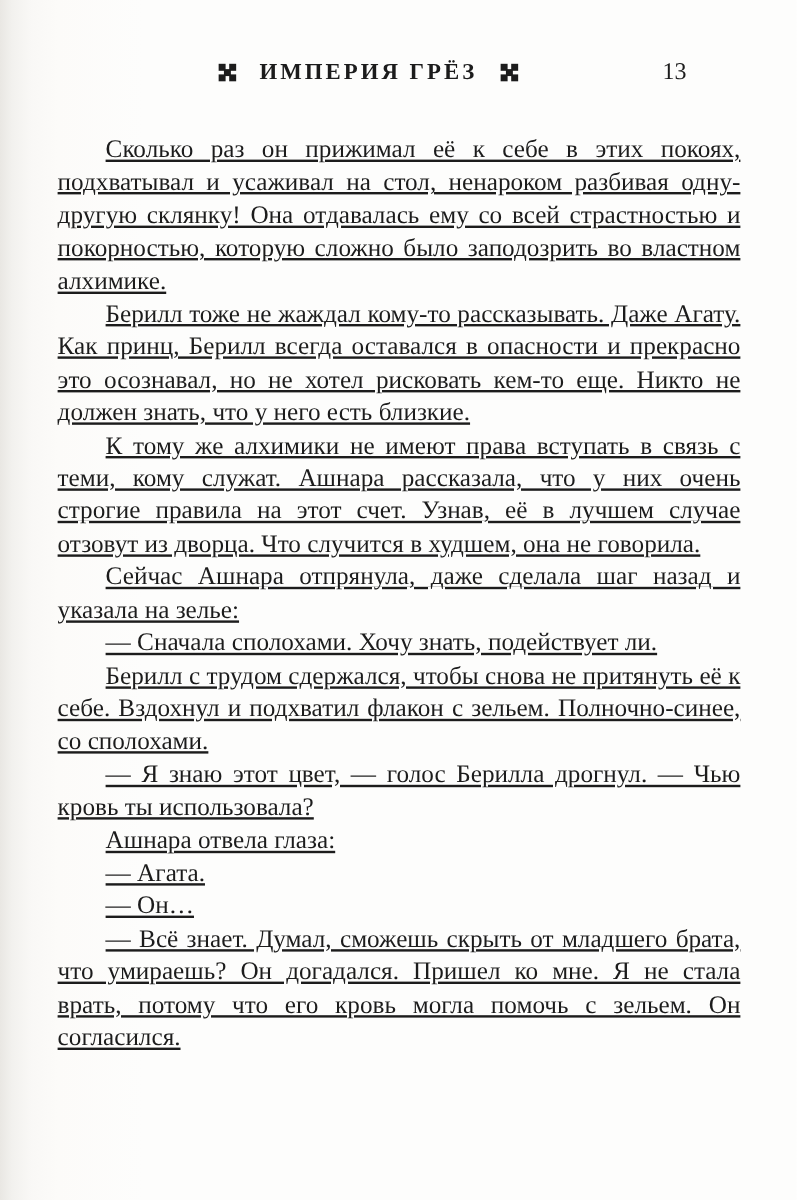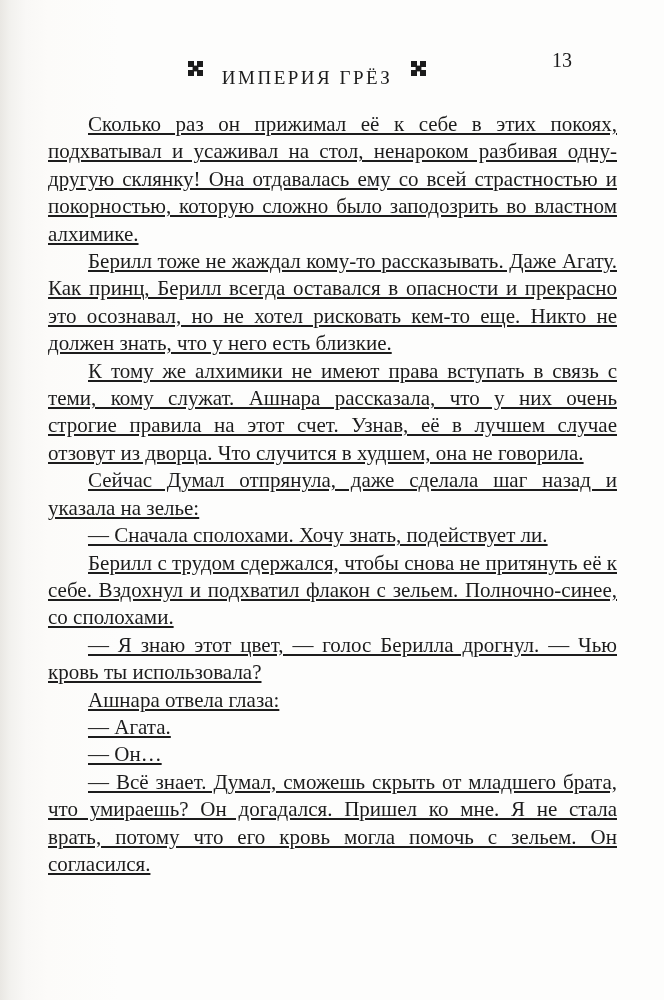--- a/index.html
+++ b/index.html
@@ -29,24 +29,23 @@
     display: flex;
     align-items: center;
     justify-content: center;
     gap: 19px;
     transform: translateX(-25px);
   }
   .title {
     font-size: 19px;
     letter-spacing: 2.5px;
     white-space: nowrap;
-    font-weight: normal;
+    font-weight: bold;
     line-height: 1;
     padding-top: 1px;
-    margin-top: 17px;
   }
   .ornament {
     width: 15px;
     height: 15px;
     flex: 0 0 auto;
   }
   .ornament svg { display: block; }
   .page-number {
     position: absolute;
     top: 0;
@@ -102,21 +101,21 @@
         </svg>
       </span>
     </div>
     <span class="page-number">13</span>
   </div>
 
   <div class="content">
     <p>Сколько раз он прижимал её к себе в этих покоях, подхватывал и усаживал на стол, ненароком разбивая одну-другую склянку! Она отдавалась ему со всей страстностью и покорностью, которую сложно было заподозрить во властном алхимике.</p>
     <p>Берилл тоже не жаждал кому-то рассказывать. Даже Агату. Как принц, Берилл всегда оставался в опасности и прекрасно это осознавал, но не хотел рисковать кем-то еще. Никто не должен знать, что у него есть близкие.</p>
     <p>К тому же алхимики не имеют права вступать в связь с теми, кому служат. Ашнара рассказала, что у них очень строгие правила на этот счет. Узнав, её в лучшем случае отзовут из дворца. Что случится в худшем, она не говорила.</p>
-    <p>Сейчас Думал отпрянула, даже сделала шаг назад и указала на зелье:</p>
+    <p>Сейчас Ашнара отпрянула, даже сделала шаг назад и указала на зелье:</p>
     <p>— Сначала сполохами. Хочу знать, подействует ли.</p>
     <p>Берилл с трудом сдержался, чтобы снова не притянуть её к себе. Вздохнул и подхватил флакон с зельем. Полночно-синее, со сполохами.</p>
     <p>— Я знаю этот цвет, — голос Берилла дрогнул. — Чью кровь ты использовала?</p>
     <p>Ашнара отвела глаза:</p>
     <p>— Агата.</p>
     <p>— Он…</p>
     <p>— Всё знает. Думал, сможешь скрыть от младшего брата, что умираешь? Он догадался. Пришел ко мне. Я не стала врать, потому что его кровь могла помочь с зельем. Он согласился.</p>
   </div>
 
 </div>

